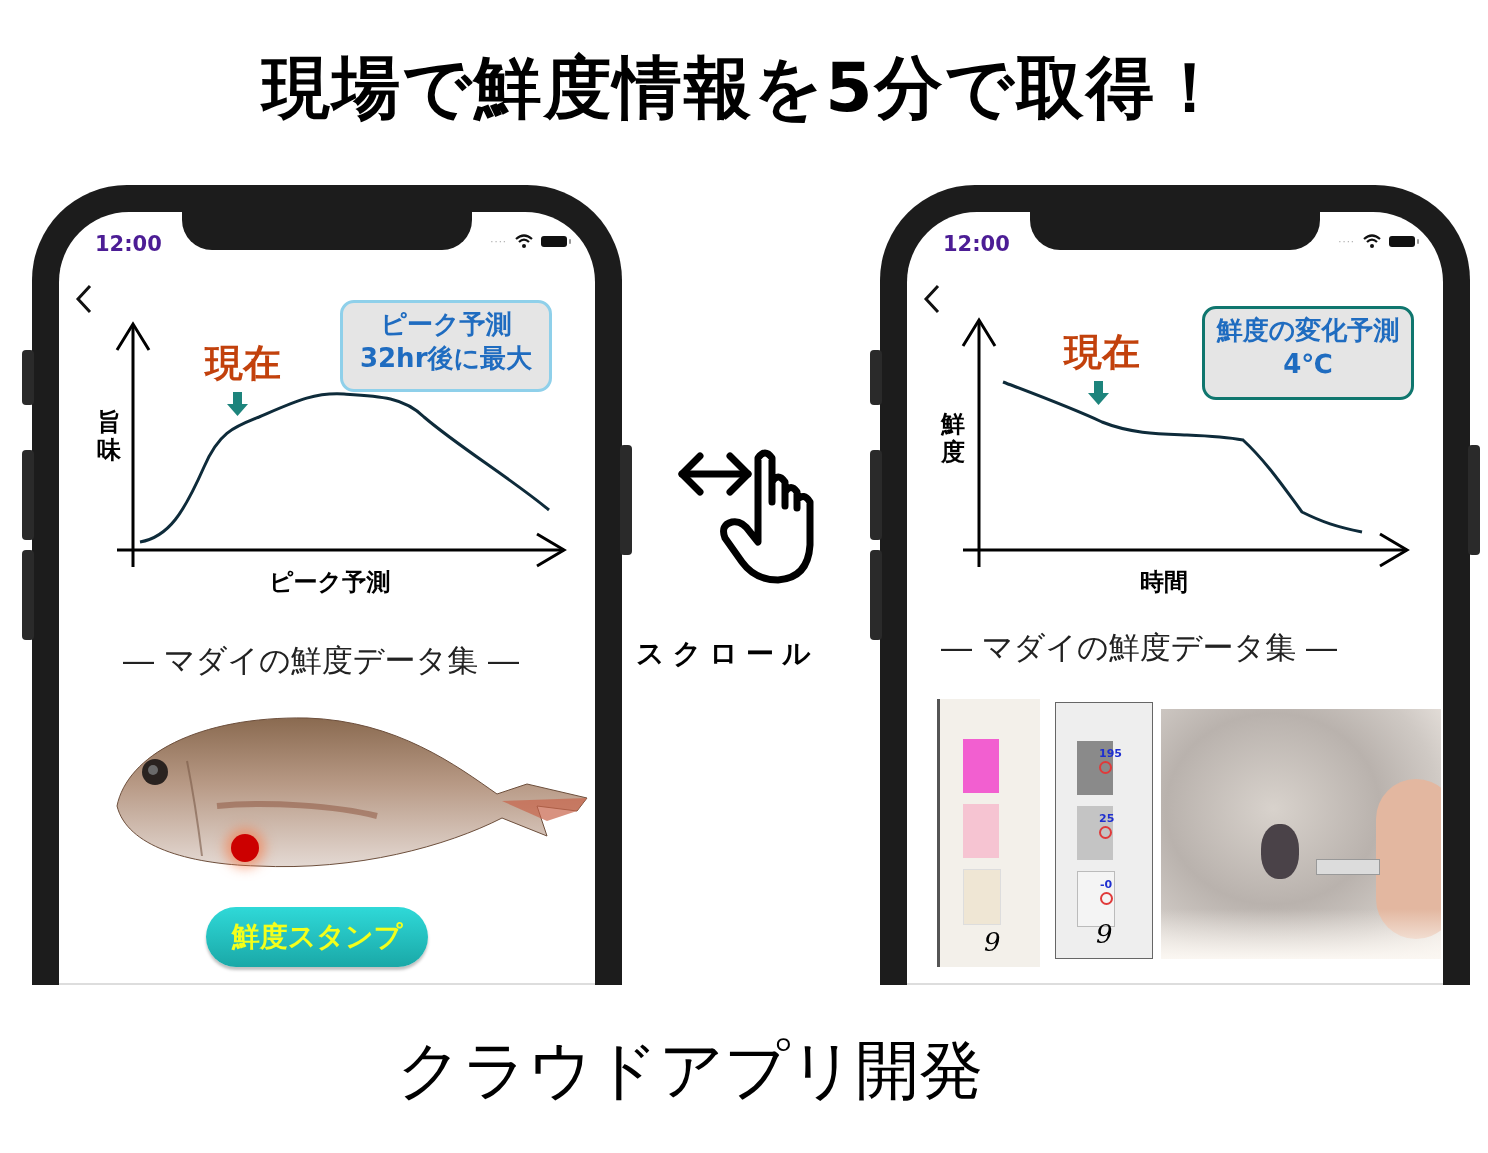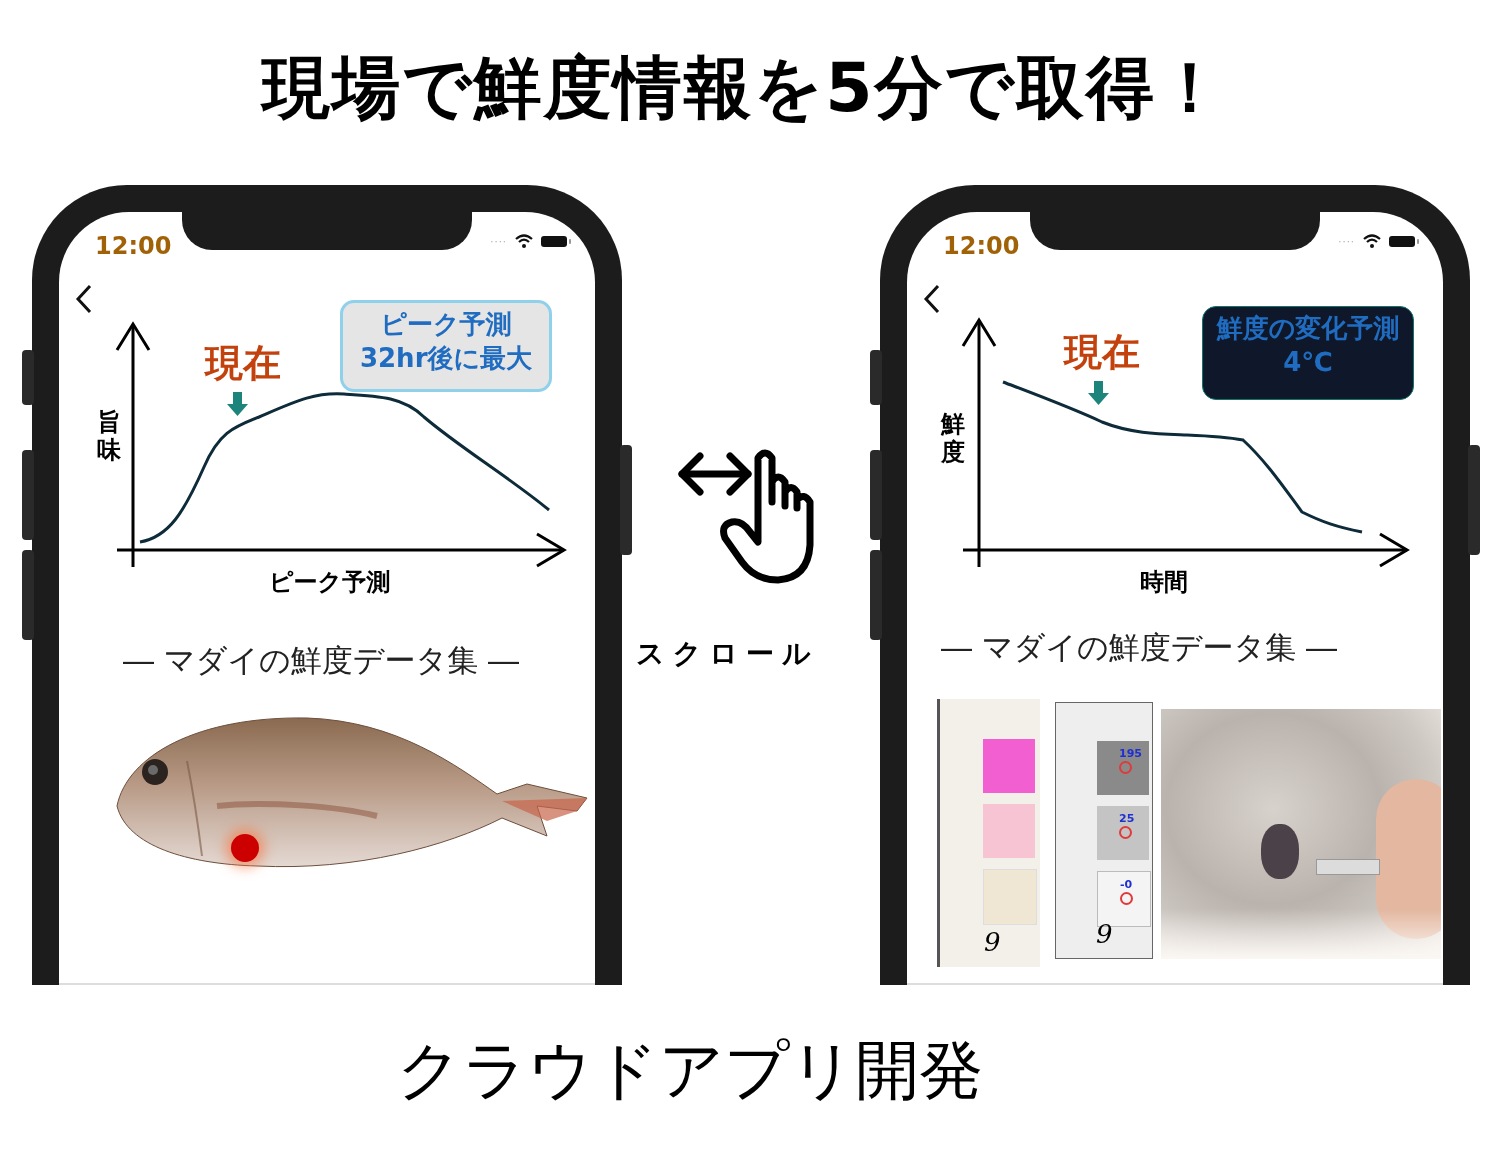--- a/index.html
+++ b/index.html
@@ -13,49 +13,49 @@
                   font-size: 64px; line-height: 90px; font-weight: normal; }
 
   
   .phone { position: absolute; top: 185px; width: 590px; height: 800px;
            background: #1c1c1c; border-radius: 95px 95px 0 0; }
   .phone .side-btn { position: absolute; width: 12px; background: #2a2a2a; border-radius: 4px; }
   .screen { position: absolute; left: 27px; top: 27px; right: 27px; bottom: 0;
             background: #fff; border-radius: 70px 70px 0 0; overflow: hidden; }
   .notch { position: absolute; top: 0; left: 50%; transform: translateX(-50%);
            width: 290px; height: 38px; background: #1c1c1c; border-radius: 0 0 30px 30px; }
-  .status-time { position: absolute; top: 20px; left: 36px; font-size: 24px; font-weight: bold;
-                 color: #a16207; }
+  .status-time { position: absolute; top: 20px; left: 36px; font-size: 21px; font-weight: bold;
+                 color: #4c1d95; }
   .status-icons { position: absolute; top: 22px; right: 28px; display: flex; align-items: center; gap: 8px; }
   .signal-dots { font-size: 10px; color: #aaa; letter-spacing: 1px; }
   .battery { width: 26px; height: 11px; background: #111; border-radius: 3px; position: relative; }
   .battery::after { content: ""; position: absolute; right: -4px; top: 3px; width: 2px; height: 5px; background: #999; border-radius: 1px; }
   .back-chevron { position: absolute; top: 70px; left: 14px; font-size: 34px; color: #111; line-height: 34px; }
 
   .chart-svg { position: absolute; left: 0; top: 0; }
   .ylabel { position: absolute; font-size: 24px; font-weight: bold; width: 28px; line-height: 28px; text-align: center; }
   .xlabel { position: absolute; font-size: 24px; font-weight: bold; }
   .now-label { position: absolute; font-size: 38px; font-weight: bold; color: #c2410c; }
   .callout { position: absolute; border-radius: 14px; text-align: center; font-size: 26px;
              line-height: 34px; font-weight: bold; color: #1f6cc0; box-sizing: border-box; padding-top: 4px; }
   .callout.yellow { background: #e5e5e5; border: 3px solid #8fd0ea; }
-  .callout.pink { background: #0f172a; border: 1px solid #0f766e; }
+  .callout.pink { background: #e5e5e5; border: 3px solid #0f766e; }
 
   .section-title { position: absolute; font-size: 31px; color: #222; white-space: nowrap; }
 
   .fish { position: absolute; }
   .stamp-dot { position: absolute; width: 28px; height: 28px; border-radius: 50%; background: #cc0000;
                box-shadow: 0 0 12px 6px rgba(245,120,70,0.6); }
   .stamp-button { position: absolute; width: 222px; height: 60px; border-radius: 30px;
                   background: linear-gradient(#2fd9d8, #1aa8a7); box-shadow: 0 3px 3px rgba(0,0,0,0.25);
                   color: #f4ff1a; font-size: 28px; font-weight: bold; text-align: center; line-height: 60px;
                   cursor: pointer; }
 
   .strip { position: absolute; background: #f3f0ea; }
-  .pad { position: absolute; width: 52px; height: 54px; margin-left: 20px; }
+  .pad { position: absolute; width: 36px; height: 54px; }
   .strip-num { position: absolute; font-size: 26px; font-style: italic; font-family: "DejaVu Serif", serif; }
   .pad-val { position: absolute; font-size: 11px; color: #1f2fd0; font-weight: bold; }
   .pad-ring { position: absolute; width: 9px; height: 9px; border: 2px solid #e03a3a; border-radius: 50%; }
 
   .scroll-gesture { position: absolute; left: 670px; top: 440px; }
   .scroll-label { position: absolute; left: 636px; top: 635px; font-size: 28px; font-weight: bold; letter-spacing: 8px; }
 
   .phone-bottom-line { position: absolute; left: 0; right: 0; bottom: 0; height: 2px; background: #ddd; }
 </style>
 </head>
@@ -114,20 +114,21 @@
         </linearGradient>
       </defs>
       <path d="M10 100 C20 50 90 10 200 12 C290 15 350 60 390 88 L420 78 L480 92 L470 105 L430 100 L440 130 L395 112 C340 140 250 165 150 160 C80 158 20 140 10 100 Z" fill="url(#fishBody)" stroke="#6d4f3c" stroke-width="1"></path>
       <path d="M80 55 C85 80 90 110 95 150" stroke="#7a5a48" stroke-width="2" fill="none" opacity="0.6"></path>
       <path d="M110 100 C160 95 230 100 270 110" stroke="#8a4f3a" stroke-width="6" fill="none" opacity="0.5"></path>
       <path d="M395 95 L480 92 L470 105 L440 115 Z" fill="#c8644a" opacity="0.7"></path>
       <circle cx="48" cy="66" r="13" fill="#2a2320"></circle>
       <circle cx="46" cy="64" r="5" fill="#6a6a6a"></circle>
     </svg>
     <div class="stamp-dot" style="left:172px; top:622px;"></div>
+    <div class="stamp-button" style="left:147px; top:695px;">鮮度スタンプ</div>
     <div class="phone-bottom-line"></div>
   </div>
 </div>
 
 <svg class="scroll-gesture" width="180" height="150" viewBox="0 0 180 150">
   <g stroke="#000" stroke-width="7" fill="none" stroke-linecap="round" stroke-linejoin="round">
     <line x1="12" y1="34" x2="78" y2="34"></line>
     <path d="M30 16 L12 34 L30 52"></path>
     <path d="M60 16 L78 34 L60 52"></path>
   </g>

